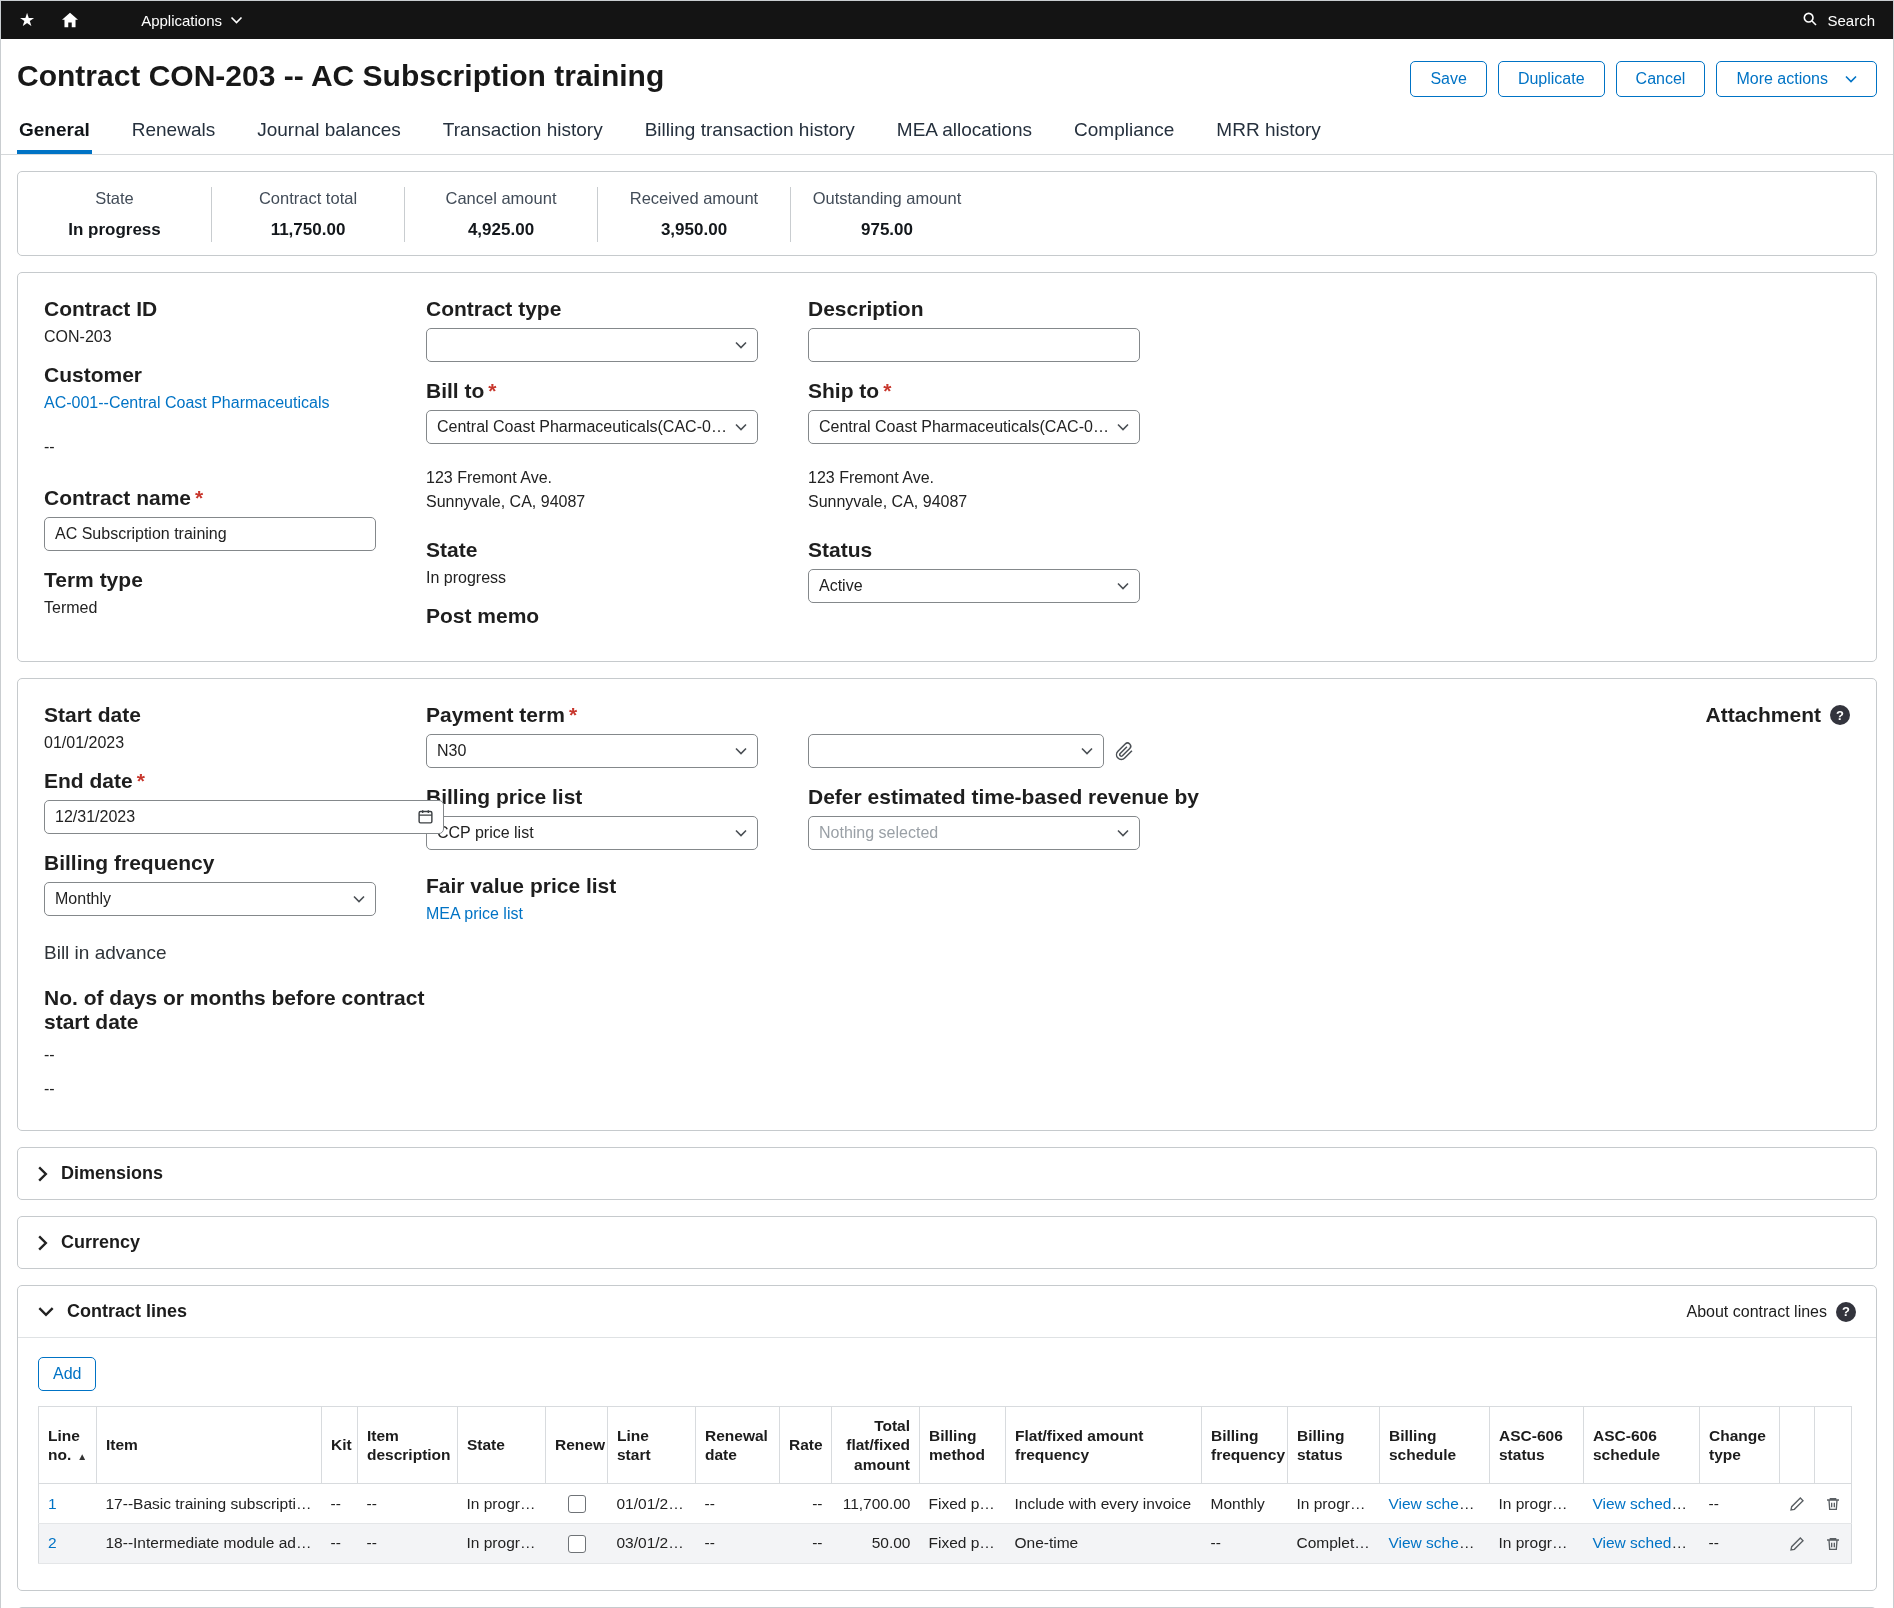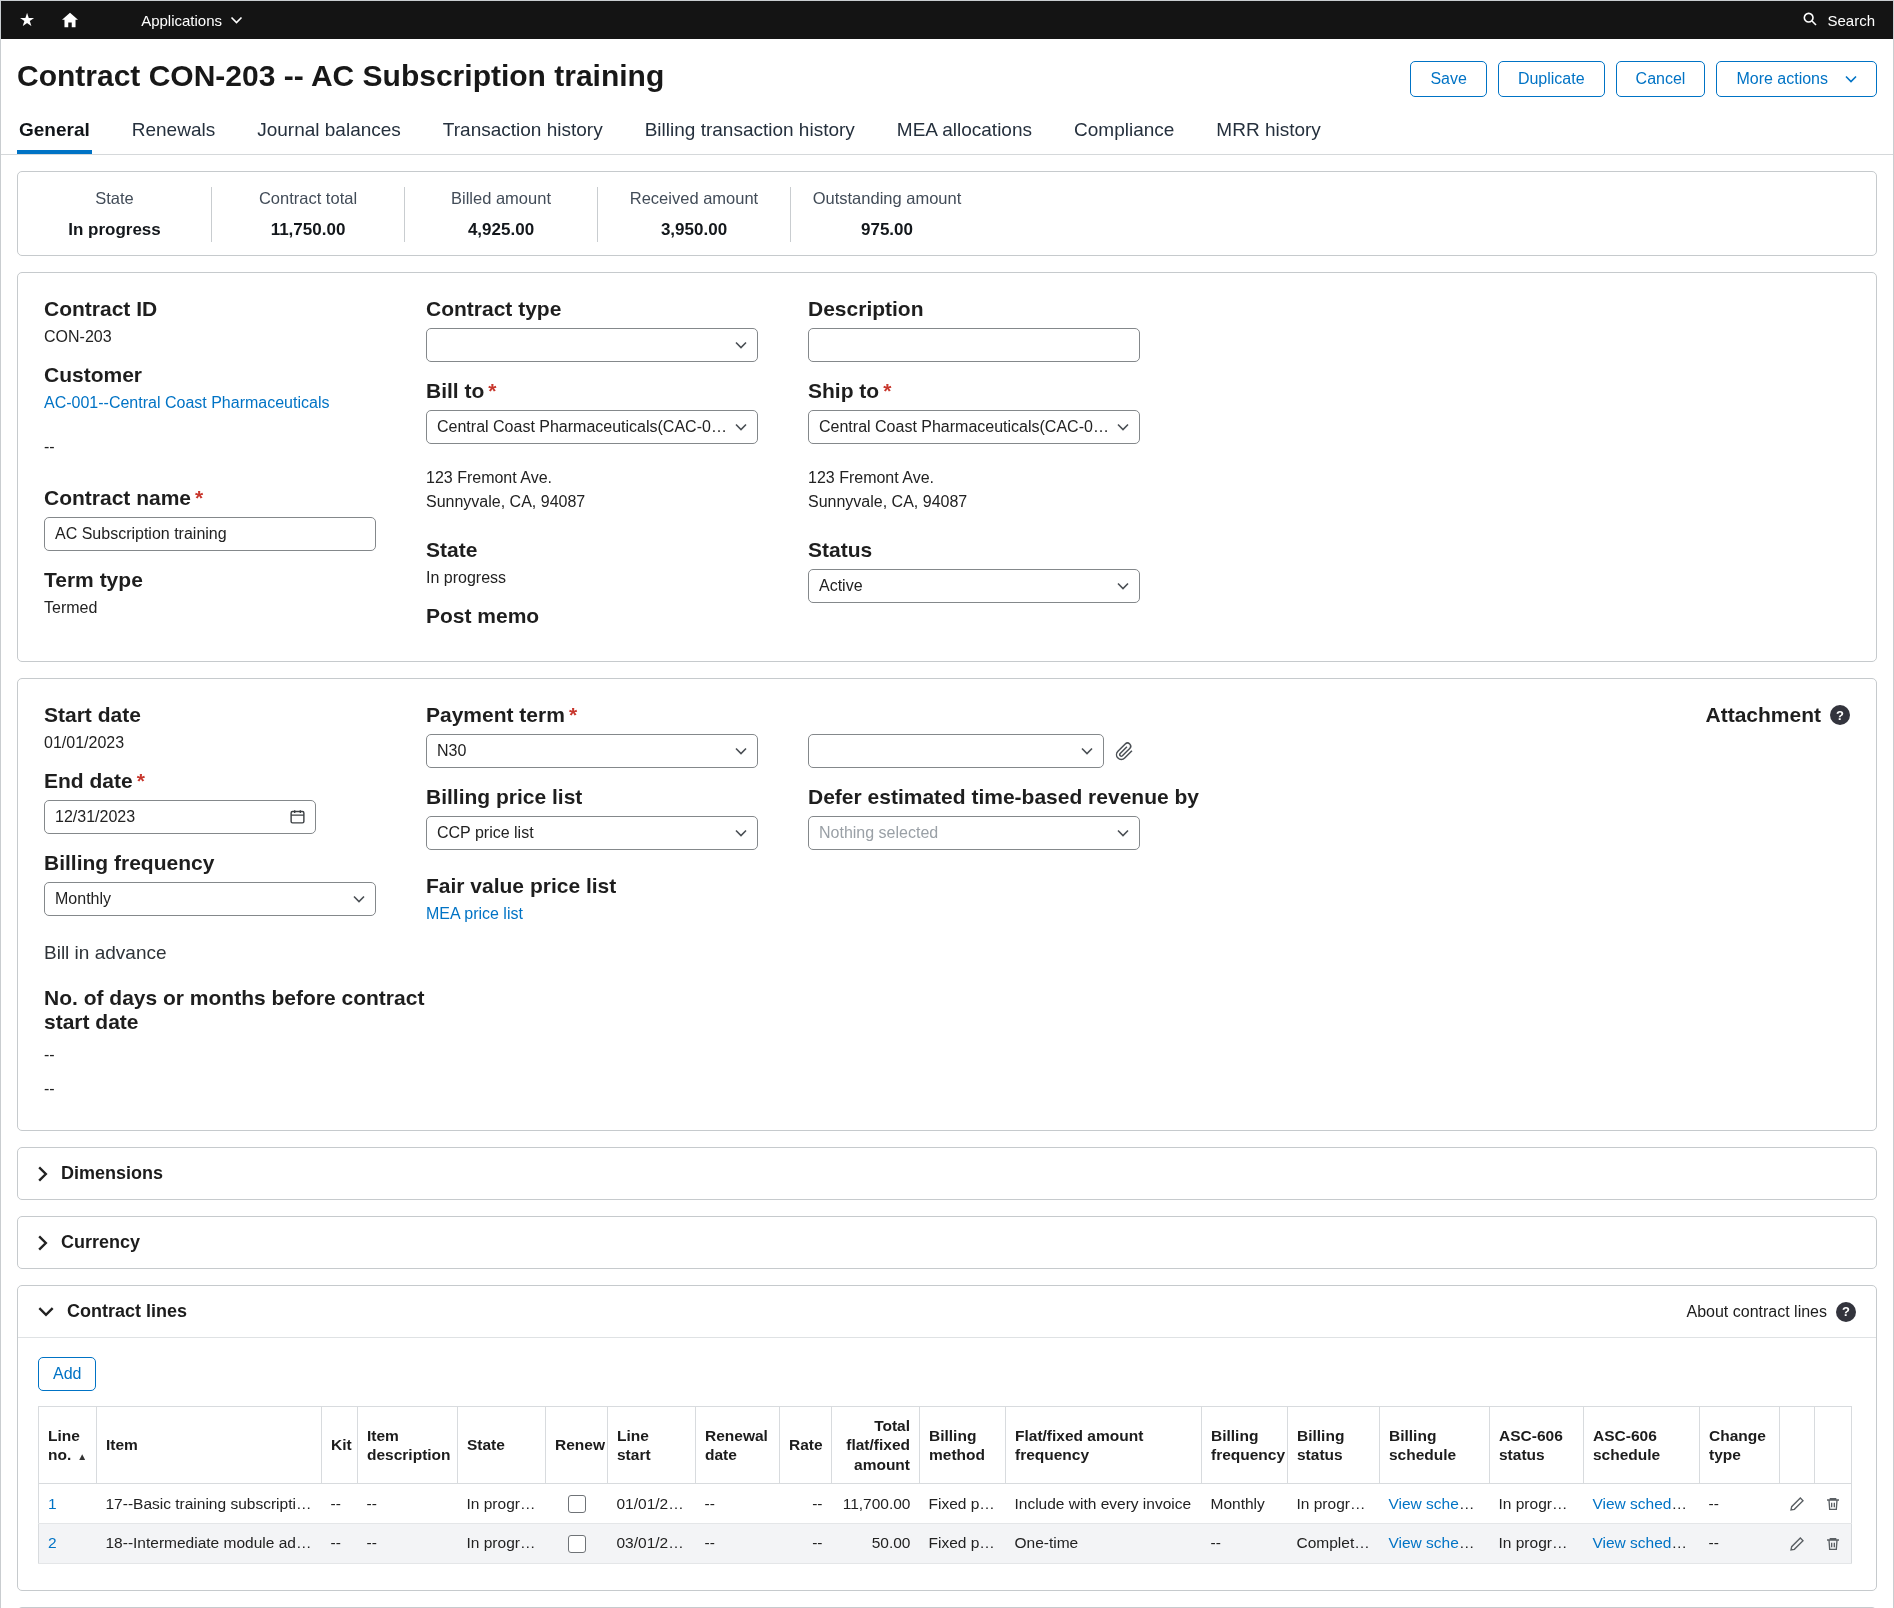--- a/index.html
+++ b/index.html
@@ -89,21 +89,21 @@
   .dashes { font-size:16px; color:#222; margin: 26px 0 30px 0; }
   a.link { color:#0073c5; text-decoration:none; font-size:16px; cursor:pointer; }
   .addr { font-size:16px; line-height:1.5; margin: 22px 0 24px 0; }
 
   .text-input {
     width: 332px; height: 34px;
     border: 1px solid #84888b; border-radius: 5px;
     font-size: 16px; padding: 0 10px;
     font-family: inherit; color:#222; background:#fff;
   }
-  .input-wrap { position:relative; width:272px;text-decoration:underline; }
+  .input-wrap { position:relative; width:400px;text-decoration:underline; }
   .input-wrap .text-input { width:100%; padding-right:36px; }
   .input-icon { position:absolute; right:10px; top:8px; cursor:pointer; display:flex; }
 
   .select {
     width: 332px; height: 34px;
     border: 1px solid #84888b; border-radius: 5px;
     background:#fff; padding: 0 10px;
     display:flex; align-items:center; justify-content:space-between;
     font-size:16px; cursor:pointer;
   }
@@ -233,21 +233,21 @@
   <div class="card summary">
       <div class="sum-cell">
         <div class="sum-label">State</div>
         <div class="sum-value">In progress</div>
       </div>
       <div class="sum-cell">
         <div class="sum-label">Contract total</div>
         <div class="sum-value">11,750.00</div>
       </div>
       <div class="sum-cell">
-        <div class="sum-label">Billed amount</div>
+        <div class="sum-label">Cancel amount</div>
         <div class="sum-value">4,925.00</div>
       </div>
       <div class="sum-cell">
         <div class="sum-label">Received amount</div>
         <div class="sum-value">3,950.00</div>
       </div>
       <div class="sum-cell">
         <div class="sum-label">Outstanding amount</div>
         <div class="sum-value">975.00</div>
       </div>

